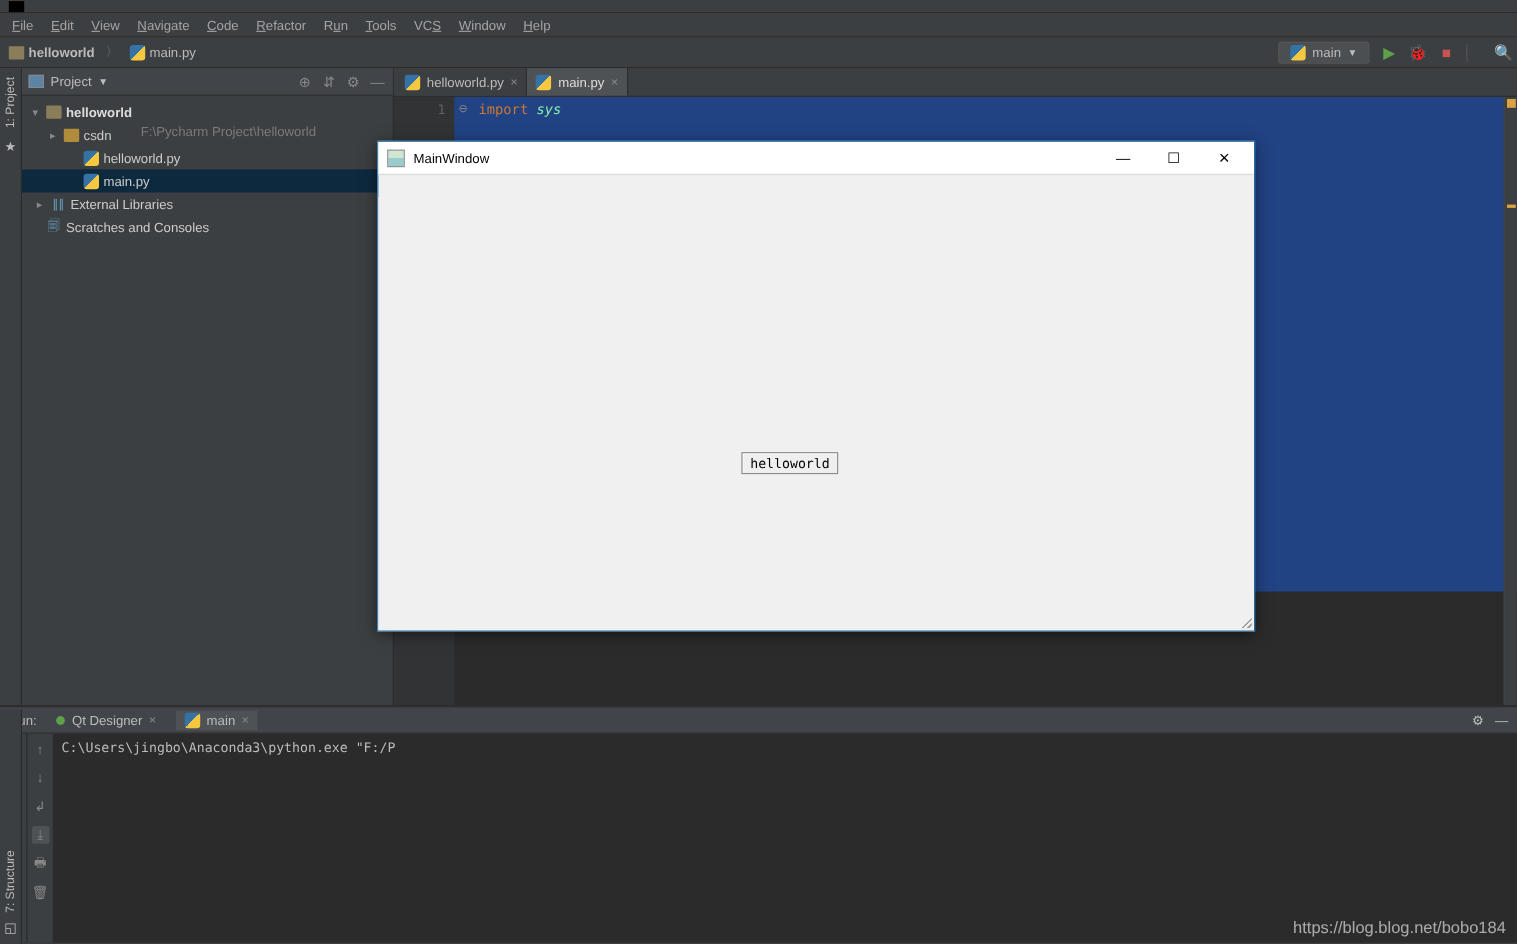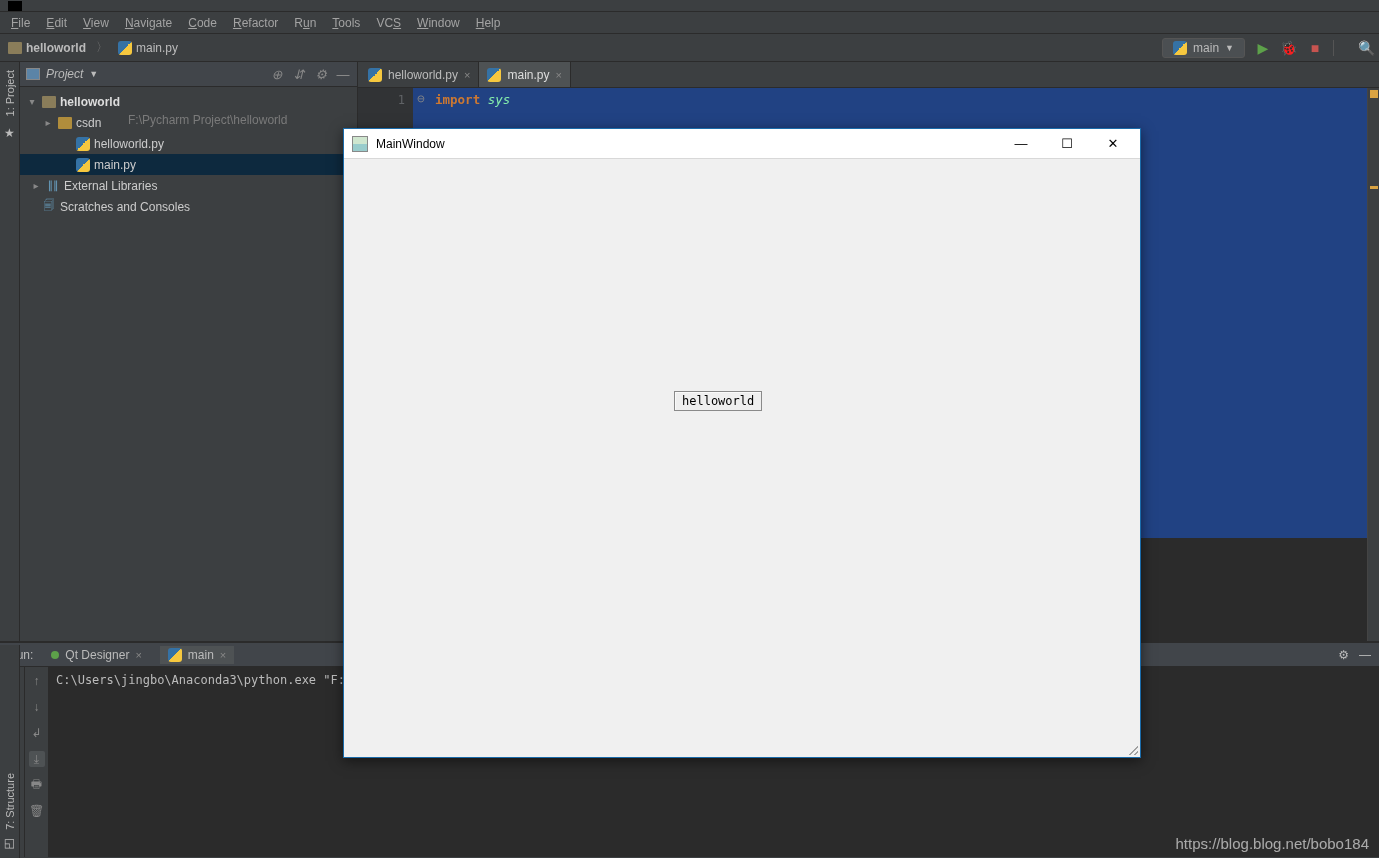--- a/index.html
+++ b/index.html
@@ -107,21 +107,21 @@
   
   .project-panel {
     width: 338px;
     background: #3c3f41;
     border-right: 1px solid #2b2b2b;
     display: flex; flex-direction: column;
   }
   .panel-hdr {
     height: 25px; display: flex; align-items: center;
     background: #41454a; border-bottom: 1px solid #2b2b2b;
-    padding: 0 6px; gap: 6px; font-style: italic;
+    padding: 0 6px; gap: 6px;
   }
   .panel-hdr .title { display: flex; align-items: center; gap: 6px; }
   .panel-hdr .square-icon {
     width:14px; height:12px; border:1px solid #888; background:#5b84a7;
   }
   .panel-hdr .caret { font-size:9px; }
   .panel-hdr .spacer { flex:1; }
   .panel-hdr .hicon { width:16px; display:flex; justify-content:center; color:#888; font-size:13px; }
   .tree { padding: 4px 0; overflow:auto; flex:1;}
   .tree-row {
@@ -179,21 +179,21 @@
   }
   .ed-gutter .ln { padding:1px 8px 1px 0; height:17px;}
   .fold-g { position:absolute; left:55px; top:0; bottom:0; width:16px; z-index:1;}
   .fold-g .fm { color:#888; font-size:10px; padding-top:5px; text-align:center;}
   .ed-code {
     position:relative; z-index:1;
     padding:4px 0 0 22px;
     font-family: Consolas, monospace; font-size:12.5px;
     color:#a9b7c6;
   }
-  .ed-code .kw { color:#cc7832;font-weight:bold; }
+  .ed-code .kw { color:#cc7832; }
   .ed-code .mod { color:#86efac;font-style:italic; }
   .ed-rmargin {
     position:absolute; right:0; top:0; bottom:0;
     width:12px; background:#3c3f41; z-index:2;
     border-left:1px solid #444;
   }
   .ed-rmargin .warn { width:8px;height:8px;background:#d9a343;margin:2px auto;}
   .ed-rmargin .mk1 { width:8px;height:3px;background:#d9a343;margin:88px auto 0;}
   .editor-bottom {
     position:absolute; left:0; right:0; top:450px; bottom:0;
@@ -240,26 +240,27 @@
   .bl-gutter .sq { font-size:12px;}
   
   .watermark {
     position:absolute; right:10px; bottom:6px;
     color:rgba(255,255,255,0.6); font-size:15px;
     font-family: Arial, sans-serif;
   }
   
   .popup {
     position:absolute; left:343px; top:128px;
-    width:798px; height:630px;
+    width:798px; height:446px;
     background:#f0f0f0;
     border:1px solid #1a6baa;
     box-shadow: 0 3px 12px rgba(0,0,0,0.5);
     display:flex; flex-direction:column;
     z-index:10;
+    gap:20px;
   }
   .popup-tb {
     height:30px; background:#ffffff;
     display:flex; align-items:center; padding:0 4px 0 8px;
     border-bottom:1px solid #d8d8d8;
   }
   .popup-tb .pi {
     width:16px;height:16px;border:1px solid #888;
     background:linear-gradient(#cfe6cf 50%,#9cc 50%);
     margin-right:8px;

